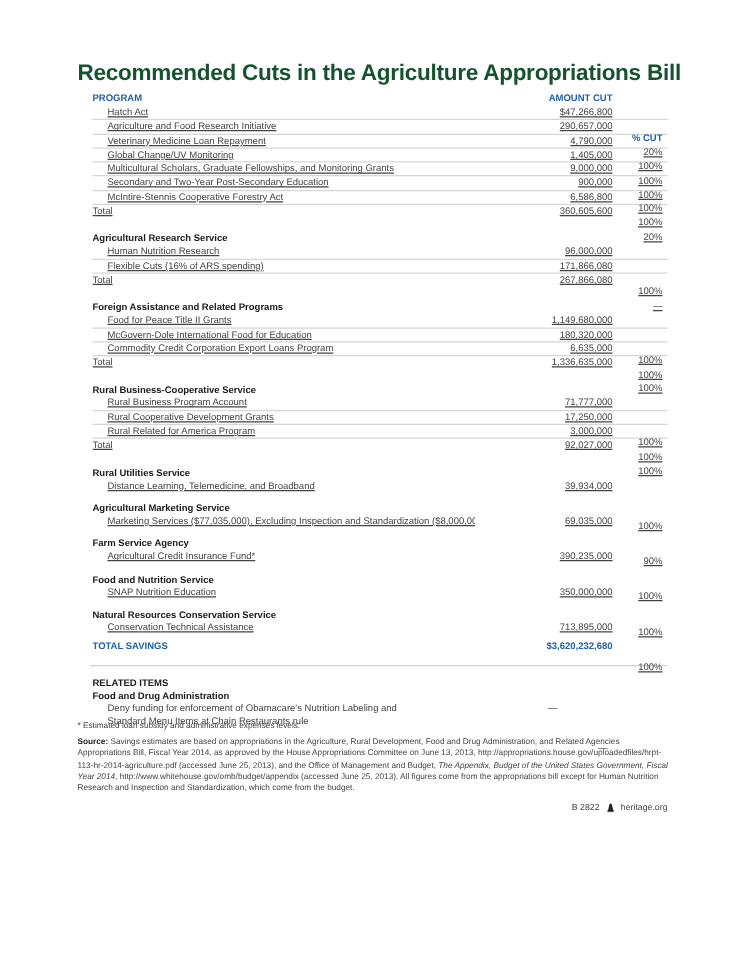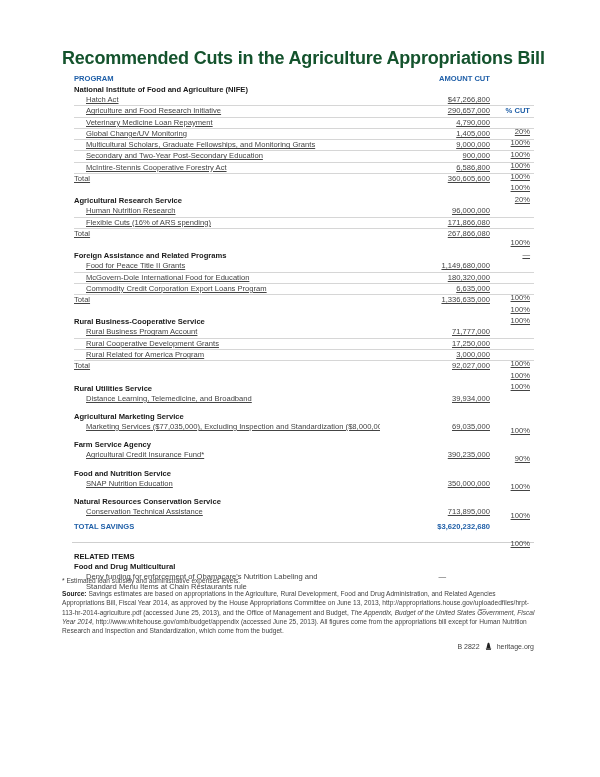--- a/index.html
+++ b/index.html
@@ -42,21 +42,20 @@
   <div class="title">Recommended Cuts in the Agriculture Appropriations Bill</div>
 
   <div class="table">
     <div class="hdr">
       <span class="c-name">PROGRAM</span>
       <span class="c-amt">AMOUNT CUT</span>
       <span class="c-pct">% CUT</span>
     </div>
     <div id="groups">
         <div class="group">
-          <div class="gtitle">National Institute of Food and Agriculture (NIFE)</div>
           <div class="row item">
             <span class="c-name">Hatch Act</span>
             <span class="c-amt">$47,266,800</span>
             <span class="c-pct">20%</span>
           </div>
           <div class="row item">
             <span class="c-name">Agriculture and Food Research Initiative</span>
             <span class="c-amt">290,657,000</span>
             <span class="c-pct">100%</span>
           </div>
@@ -209,21 +208,21 @@
 
     <div class="savings">
       <span class="c-name">TOTAL SAVINGS</span>
       <span class="c-amt">$3,620,232,680</span>
       <span class="c-pct"></span>
     </div>
     <div class="rule"></div>
 
     <div class="related">
       <div class="lbl">RELATED ITEMS</div>
-      <div class="sub">Food and Drug Multicultural</div>
+      <div class="sub">Food and Drug Administration</div>
       <div class="rrow">
         <span class="c-name" style="max-width:250px">Deny funding for enforcement of Obamacare's Nutrition Labeling and Standard Menu Items at Chain Restaurants rule</span>
         <span class="c-amt">—</span>
         <span class="c-pct">—</span>
       </div>
     </div>
   </div>
 
   <div class="footnote">* Estimated loan subsidy and administrative expenses levels.</div>
   <div class="source">

